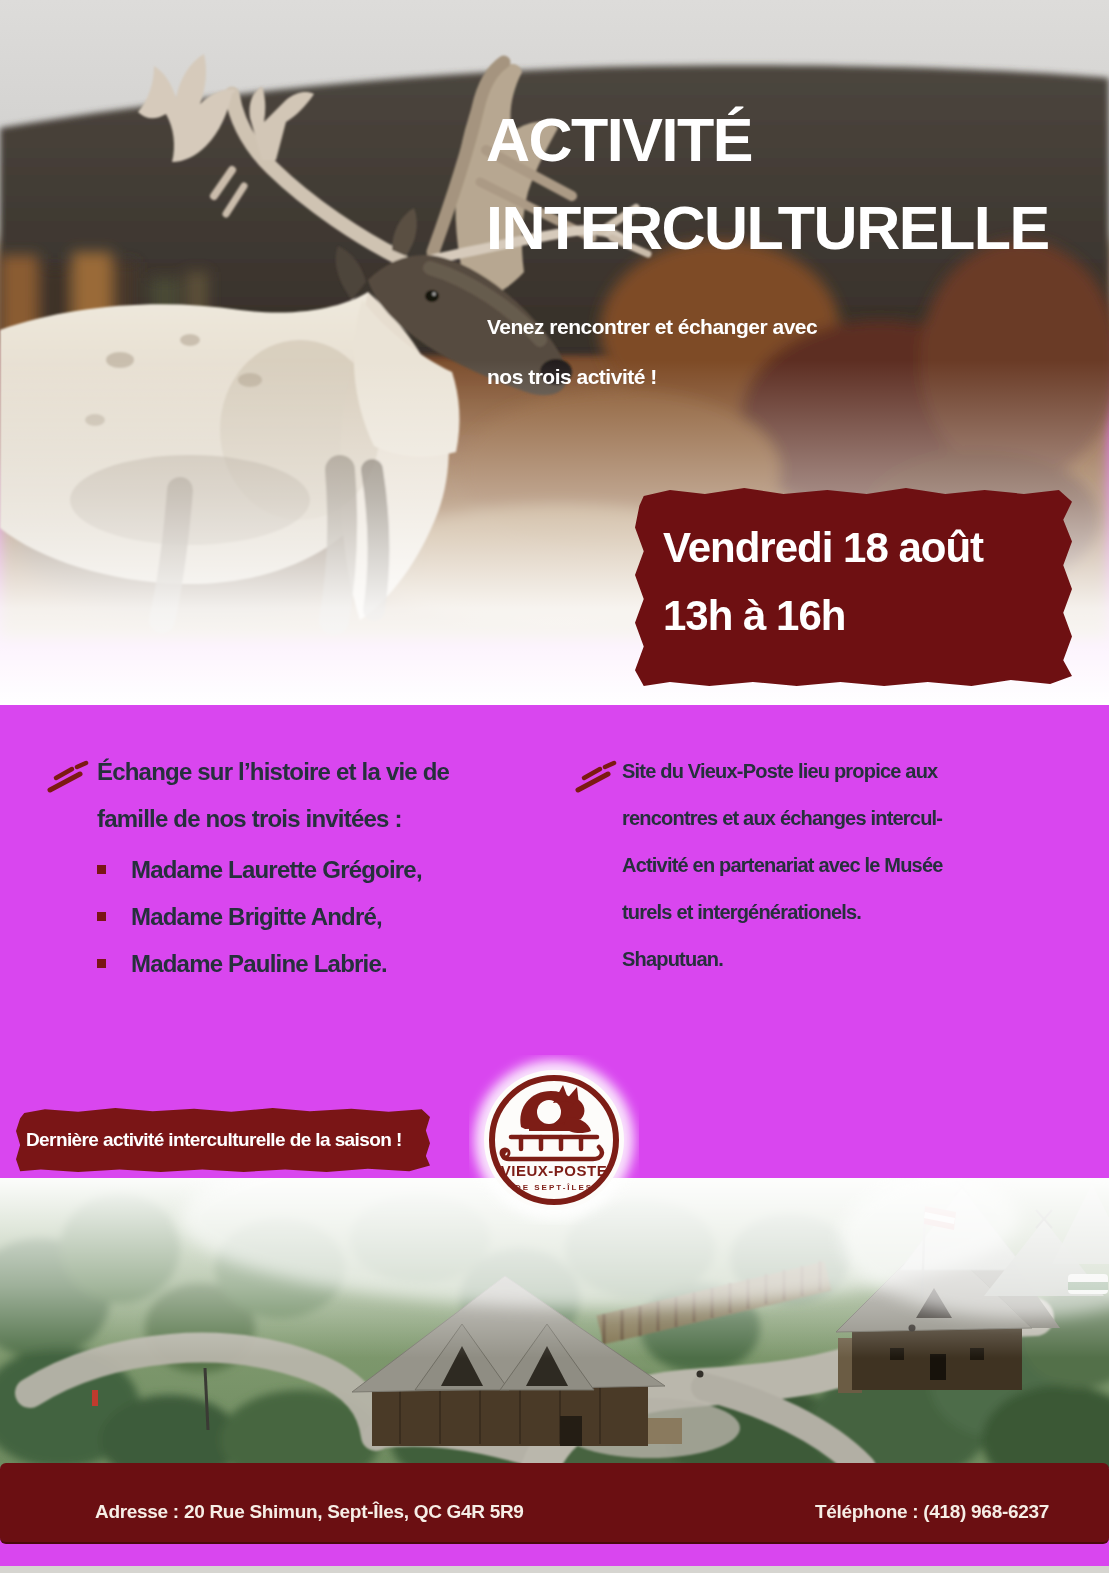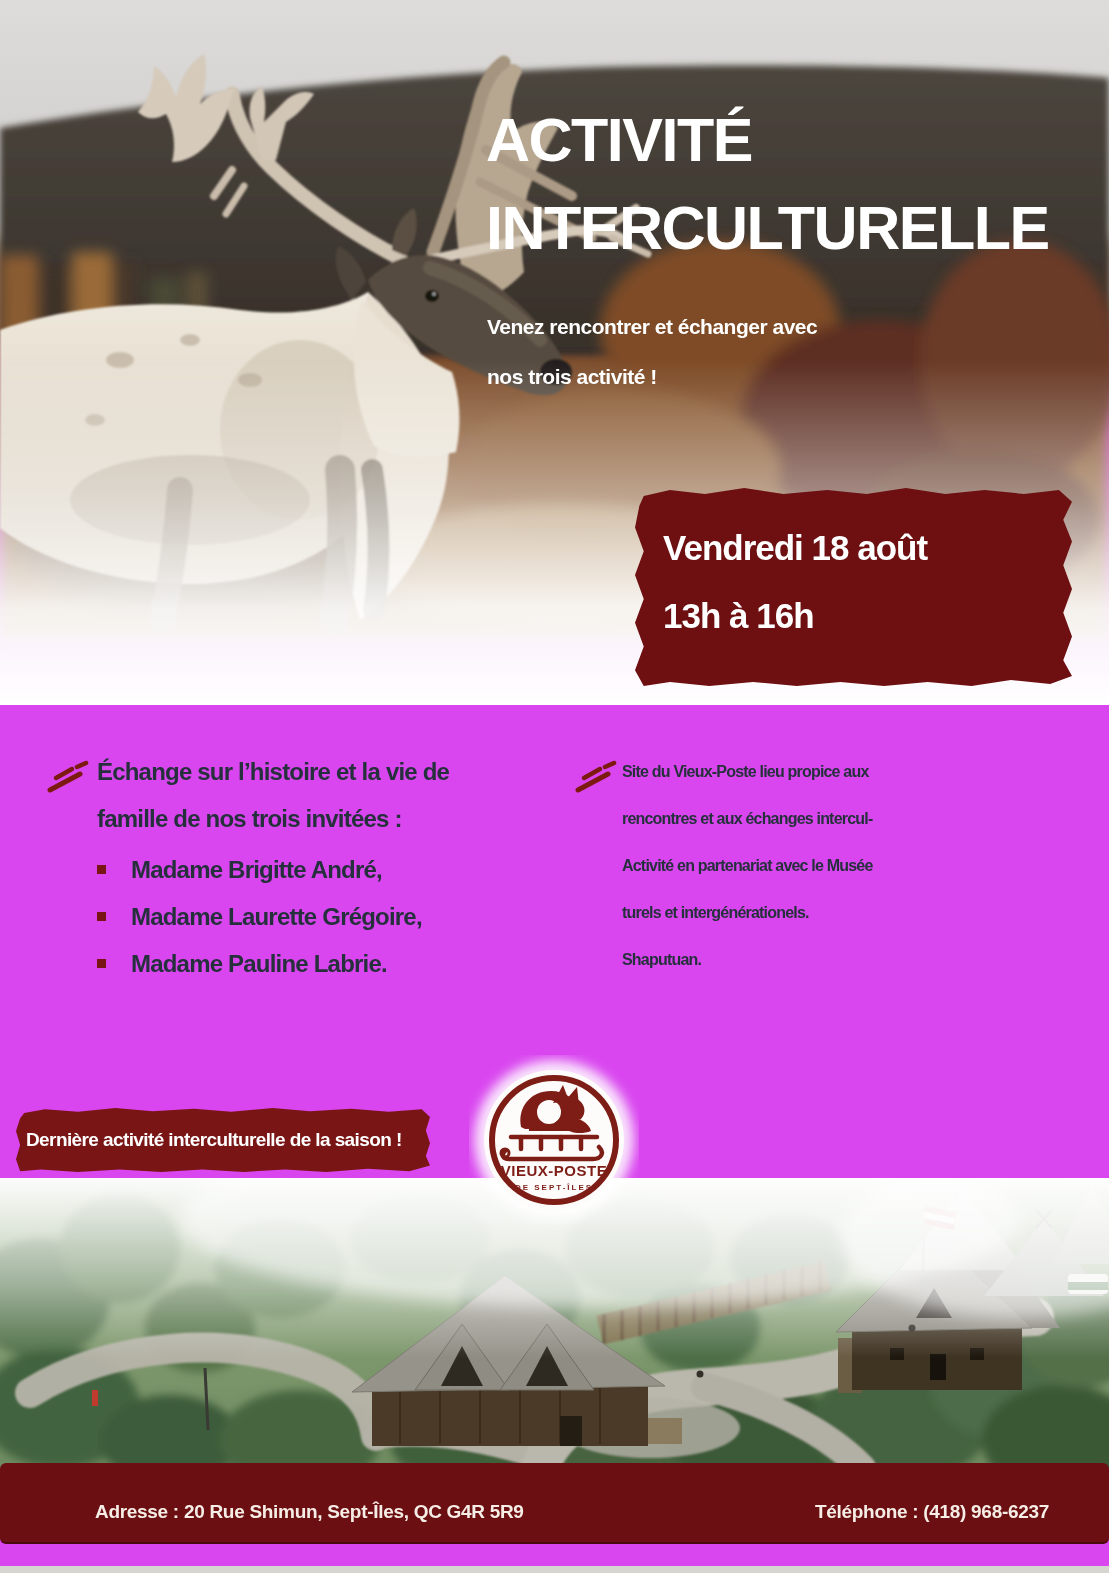--- a/index.html
+++ b/index.html
@@ -31,32 +31,32 @@
     position:absolute;left:487px;top:302px;line-height:50px;
     font-size:21px;font-weight:700;letter-spacing:-0.5px;color:#fff;white-space:nowrap;
   }
   
   .date-box{
     position:absolute;left:635px;top:488px;width:437px;height:198px;
     background:var(--accent-red);
     clip-path:polygon(2% 4%,8% 1%,16% 3%,25% 0%,34% 3%,44% 1%,53% 3%,62% 0%,71% 3%,80% 1%,89% 3%,97% 1%,100% 7%,98% 16%,100% 27%,98% 39%,100% 51%,98% 63%,100% 75%,98% 87%,100% 95%,95% 99%,86% 97%,77% 100%,67% 98%,57% 100%,47% 98%,37% 100%,27% 98%,17% 100%,8% 98%,2% 100%,0% 92%,2% 80%,0% 68%,2% 56%,0% 44%,2% 32%,0% 20%,1% 9%);
     color:#fff;padding:26px 0 0 28px;
   }
-  .date-box .dline{font-size:35px;font-weight:700;letter-spacing:-1px;line-height:68px;white-space:nowrap;}
+  .date-box .dline{font-size:42px;font-weight:700;letter-spacing:-1px;line-height:68px;white-space:nowrap;}
   
   .mark-icon{position:absolute;width:44px;height:40px;}
   .mark-left{left:46px;top:756px;}
   .mark-right{left:574px;top:756px;}
   .col-heading{
     position:absolute;left:97px;top:748px;line-height:47px;
     font-size:24px;font-weight:700;letter-spacing:-0.8px;color:var(--body-text);white-space:nowrap;
   }
   .col-lines{
     position:absolute;left:622px;top:748px;line-height:47px;
-    font-size:16px;font-weight:700;letter-spacing:-0.8px;color:var(--body-text);white-space:nowrap;
+    font-size:20px;font-weight:700;letter-spacing:-0.8px;color:var(--body-text);white-space:nowrap;
   }
   .bullet-list{position:absolute;left:97px;top:846px;margin:0;padding:0;list-style:none;}
   .bullet-list li{height:47px;display:flex;align-items:center;}
   .bullet-sq{width:9px;height:9px;background:var(--banner-red);margin-right:25px;flex:0 0 9px;}
   .bullet-txt{font-size:24px;font-weight:700;letter-spacing:-0.8px;color:var(--body-text);white-space:nowrap;}
   
   .banner{
     position:absolute;left:16px;top:1108px;width:414px;height:64px;
     background:var(--banner-red);display:flex;align-items:center;padding-left:10px;
     clip-path:polygon(2% 8%,7% 2%,15% 6%,24% 0%,33% 5%,43% 1%,52% 6%,62% 0%,71% 5%,81% 1%,90% 6%,98% 2%,100% 14%,99% 35%,100% 55%,99% 75%,100% 90%,95% 99%,85% 95%,75% 100%,65% 96%,55% 100%,45% 96%,35% 100%,25% 96%,15% 100%,6% 96%,1% 99%,0% 80%,1% 58%,0% 36%,1% 16%);
@@ -214,25 +214,25 @@
     <path d="M10,22 L26,13" stroke="#7c1a12" stroke-width="4.5" stroke-linecap="round"></path>
     <path d="M31,11 L40,7" stroke="#7c1a12" stroke-width="4.5" stroke-linecap="round"></path>
   </svg>
   <div class="col-heading">
     <div>Échange sur l’histoire et la vie de</div>
     <div>famille de nos trois invitées :</div>
   </div>
   <ul class="bullet-list">
     <li>
       <span class="bullet-sq"></span>
-      <span class="bullet-txt">Madame Brigitte André,</span>
+      <span class="bullet-txt">Madame Laurette Grégoire,</span>
     </li>
     <li>
       <span class="bullet-sq"></span>
-      <span class="bullet-txt">Madame Laurette Grégoire,</span>
+      <span class="bullet-txt">Madame Brigitte André,</span>
     </li>
     <li>
       <span class="bullet-sq"></span>
       <span class="bullet-txt">Madame Pauline Labrie.</span>
     </li>
   </ul>
 
   <svg class="mark-icon mark-right" viewBox="0 0 44 40" aria-hidden="true">
     <path d="M4,34 L34,18" stroke="#7c1a12" stroke-width="5" stroke-linecap="round"></path>
     <path d="M10,22 L26,13" stroke="#7c1a12" stroke-width="4.5" stroke-linecap="round"></path>

